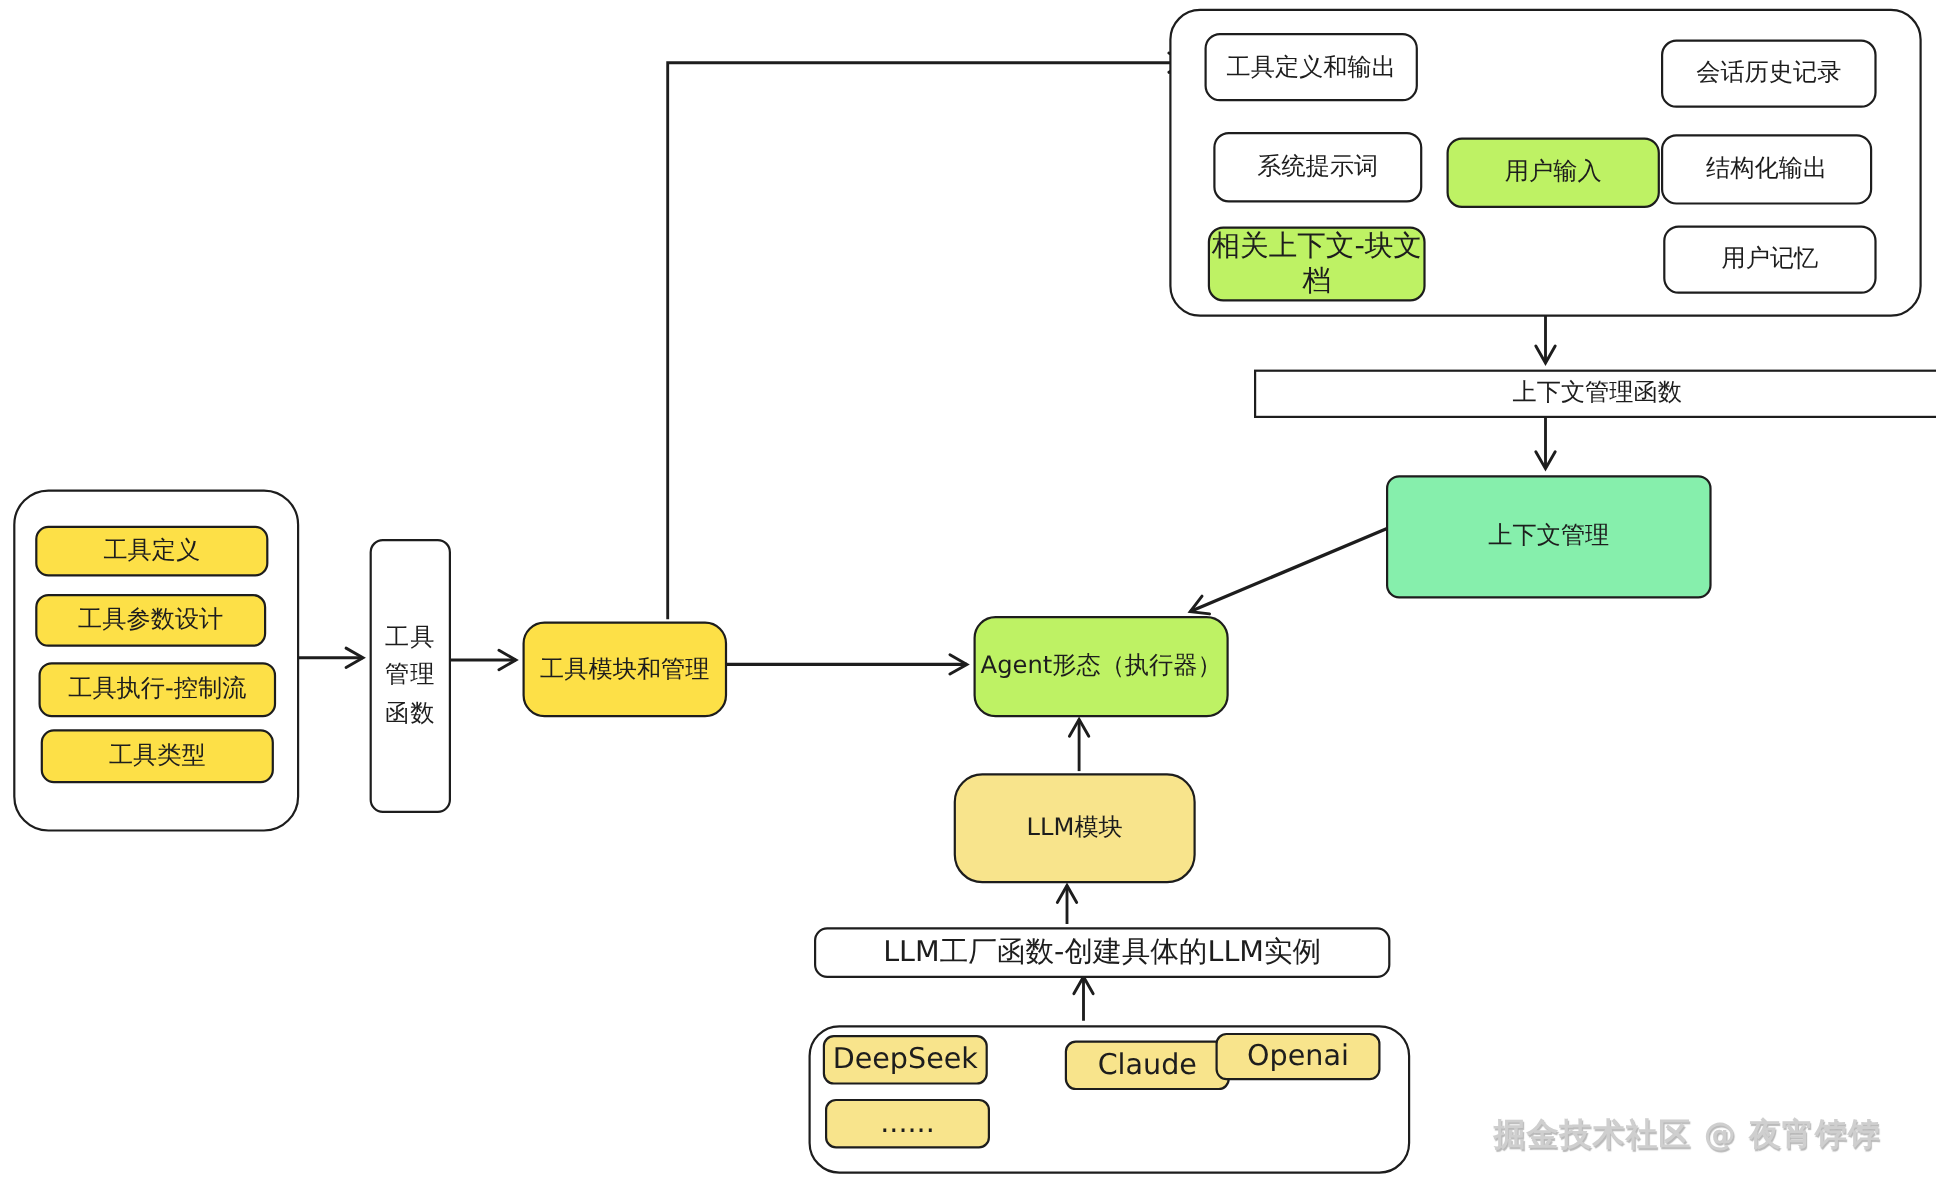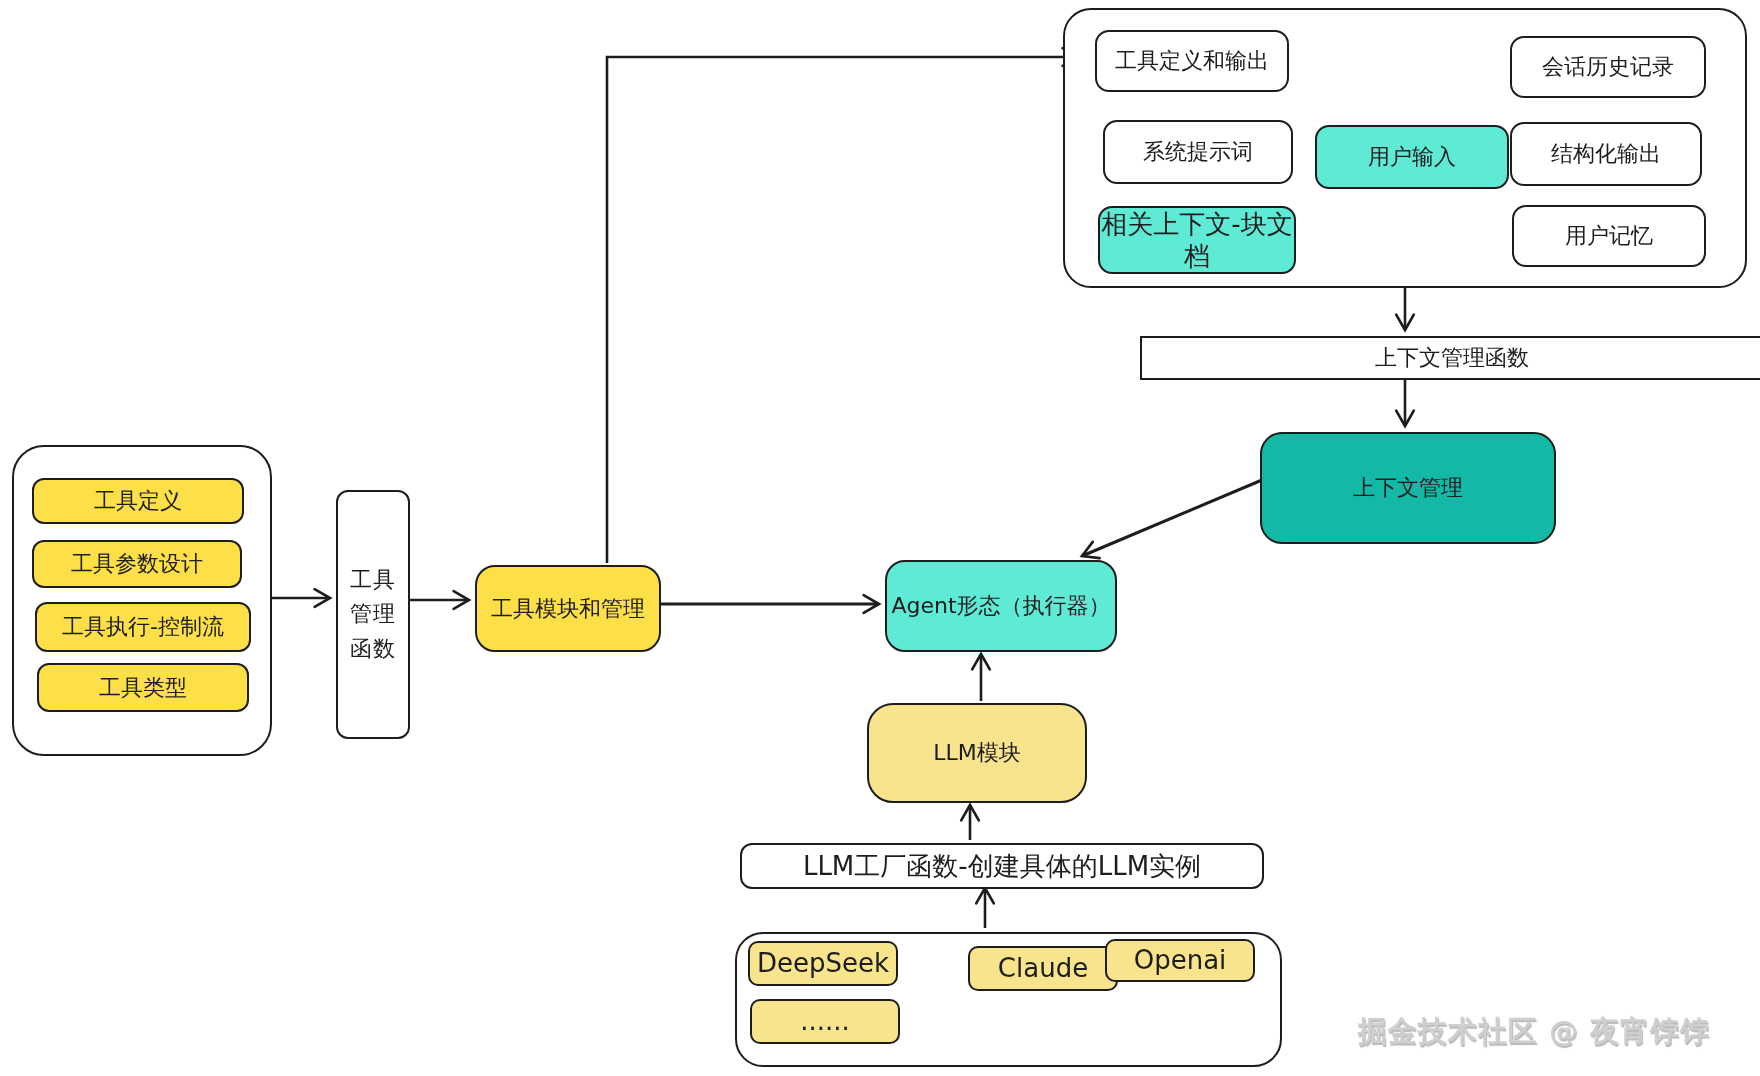--- a/index.html
+++ b/index.html
@@ -10,23 +10,23 @@
   .wires{position:absolute;left:0;top:0;z-index:1;}
   .group{
     position:absolute;border:2.6px solid #1d1d1d;border-radius:28px;background:#ffffff;z-index:2;
   }
   .node{
     position:absolute;display:flex;align-items:center;justify-content:center;
     border:2.6px solid #1d1d1d;border-radius:14px;background:#ffffff;z-index:3;
     font-size:22px;font-weight:500;text-align:center;line-height:1.25;
   }
   .node.small{font-size:26px;}
-  .pink{background:#5eead4;}
+  .pink{background:#bef264;}
   .blue{background:#fde047;border-radius:12px;}
-  .green{background:#14b8a6;border-radius:22px;}
+  .green{background:#86efac;border-radius:12px;}
   .yellow{background:#f8e48c;}
   .vertical-box{border-radius:18px;}
   .vertical-box span{display:block;width:50px;word-break:break-all;line-height:1.55;letter-spacing:1px;}
   .watermark{
     position:absolute;right:50px;bottom:24px;z-index:4;
     font-size:29px;font-weight:bold;letter-spacing:1px;color:#cfcfcf;
     text-shadow:1px 2px 1px #b9b9b9,-1px -1px 1px #ffffff;
   }
 </style>
 </head>

